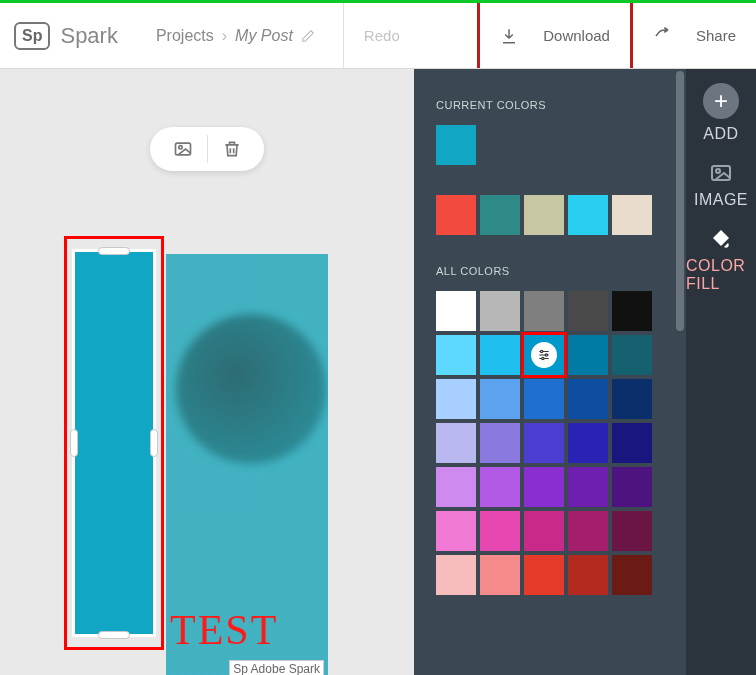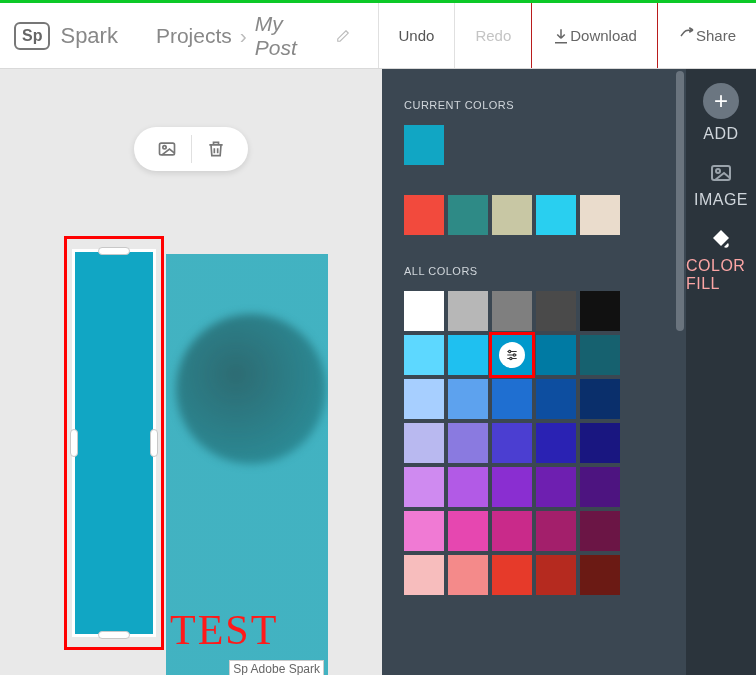--- a/index.html
+++ b/index.html
@@ -1,47 +1,47 @@
 <!DOCTYPE html>
 <html><head>
 <meta charset="utf-8">
 <style>
   * { box-sizing: border-box; margin: 0; padding: 0; }
   body { font-family: -apple-system, Helvetica, Arial, sans-serif; background: #e9e9e9; width: 756px; height: 675px; overflow: hidden; }
   .greenbar { height: 3px; background: #0cc928; }
   header { height: 66px; background: #fff; border-bottom: 1px solid #d9d9d9; display: flex; align-items: center; }
   .logo { border: 2px solid #777; border-radius: 6px; padding: 3px 6px; color: #666; font-weight: bold; font-size: 16px; margin-left: 14px; }
   .brand { font-size: 22px; color: #888; margin-left: 10px; font-weight: 300; }
-  .crumbs { margin-left: 38px; display: flex; align-items: center; color: #888; font-size: 21px; }
+  .crumbs { margin-left: 38px; display: flex; align-items: center; color: #888; font-size: 16px; }
   .crumbs .chev { margin: 0 8px; color: #bbb; }
   .crumbs .post { font-style: italic; }
   .pencil { margin-left: 8px; color: #bbb; }
   .urgroup { margin-left: 28px; display: flex; height: 100%; }
   .urgroup button { background: none; border: none; border-left: 1px solid #e0e0e0; padding: 0 20px; font-size: 15px; color: #555; cursor: pointer; }
   .urgroup button.disabled { color: #c4c4c4; }
   .rightops { margin-left: auto; display: flex; height: 100%; }
-  .rightops .op { display: flex; align-items: center; padding: 0 20px; border-left: 1px solid #b91c1c; color: #666; font-size: 15px; cursor: pointer; gap: 0; }
+  .rightops .op { display: flex; align-items: center; padding: 0 20px; border-left: 3px solid #b91c1c; color: #666; font-size: 15px; cursor: pointer; gap: 25px; }
   .icon { display: inline-flex; }
   main { display: flex; height: calc(100% - 69px); }
   .canvas-area { flex: 1; position: relative; background: #e9e9e9; }
   .toolbar-pill { position: absolute; top: 58px; left: 50%; transform: translateX(-50%); background: #fff; border-radius: 999px; height: 44px; width: 114px; display: flex; align-items: center; justify-content: center; box-shadow: 0 2px 6px rgba(0,0,0,0.12); }
   .toolbar-pill .sep { width: 1px; height: 28px; background: #e0e0e0; margin: 0 14px; }
   .toolbar-pill .ticon { color: #777; }
   .stage { position: absolute; top: 185px; left: 166px; width: 162px; height: 428px; background: linear-gradient(rgba(10,160,180,0.75),rgba(10,160,180,0.75)); overflow: hidden; text-align: center; }
   .bird { position: absolute; top: 60px; left: 10px; width: 150px; height: 150px; border-radius: 50%; background: radial-gradient(circle at 40% 40%, rgba(40,90,95,0.8), rgba(20,120,130,0.5)); filter: blur(4px); }
   .testtxt { position: absolute; bottom: 28px; left: 4px; font-family: "Georgia", serif; font-size: 42px; color: #ff1a1a; letter-spacing: 2px; }
   .watermark { position: absolute; bottom: 4px; right: 4px; background: #fff; font-size: 12px; padding: 1px 3px; color: #666; border: 1px solid #ccc; }
   .redbox1 { position: absolute; top: 167px; left: 64px; width: 100px; height: 414px; border: 3px solid red; }
   .fillshape { position: absolute; top: 180px; left: 72px; width: 84px; height: 388px; background: #11a6c4; border: 3px solid #fff; }
   .handle { position: absolute; background: #fff; border: 1px solid #c8c8c8; border-radius: 6px; }
   .h-top, .h-bot { width: 32px; height: 8px; left: 50%; transform: translateX(-50%); }
   .h-top { top: -5px; } .h-bot { bottom: -5px; }
   .h-left, .h-right { width: 8px; height: 28px; top: 50%; transform: translateY(-50%); }
   .h-left { left: -5px; } .h-right { right: -5px; }
-  .colorpanel { width: 304px; background: #3b4752; color: #cfd5db; overflow-y: auto; position: relative; padding: 30px 0 20px 22px; }
+  .colorpanel { width: 272px; background: #3b4752; color: #cfd5db; overflow-y: auto; position: relative; padding: 30px 0 20px 22px; }
   .scrollind { position: absolute; right: 2px; top: 2px; width: 8px; height: 260px; background: #6a747e; border-radius: 4px; }
   .sect-label { font-size: 11px; letter-spacing: 0.5px; color: #d0d6db; margin-bottom: 14px; }
   .section { margin-bottom: 30px; }
   .swatch-row { display: flex; flex-wrap: wrap; gap: 4px; max-width: 224px; }
   .swatch { width: 40px; height: 40px; cursor: pointer; position: relative; }
   .swatch.selected::after { content:""; position: absolute; inset: -3px; border: 3px solid red; }
   .swatch .adjust { position:absolute; top:50%; left:50%; transform:translate(-50%,-50%); width:26px; height:26px; border-radius:50%; background:#fff; display:flex; align-items:center; justify-content:center; }
   .toolrail { width: 70px; background: #2b343c; display: flex; flex-direction: column; align-items: center; padding-top: 14px; gap: 18px; }
   .rail-item { display: flex; flex-direction: column; align-items: center; gap: 6px; color: #cfd5db; cursor: pointer; }
   .rail-item .circ { width: 36px; height: 36px; border-radius: 50%; background: #6b7681; display:flex; align-items:center; justify-content:center; color:#fff; font-size:24px; }
@@ -61,21 +61,20 @@
     <span>Projects</span>
     <span class="chev">›</span>
     <span class="post">My Post</span>
     <span class="pencil icon">
       <svg width="14" height="14" viewBox="0 0 24 24" fill="none" stroke="#bbb" stroke-width="2">
           <path d="M17 3l4 4L7 21H3v-4L17 3z"></path>
         </svg>
     </span>
   </div>
   <div class="urgroup">
-    <button>Undo</button>
     <button class="disabled">Redo</button>
   </div>
   <div class="rightops">
     <div class="op">
       <span class="icon">
         <svg width="18" height="18" viewBox="0 0 24 24" fill="none" stroke="#666" stroke-width="2">
             <path d="M12 3v12m0 0l-5-5m5 5l5-5M4 21h16"></path>
           </svg>
       </span>
       <span>Download</span>

